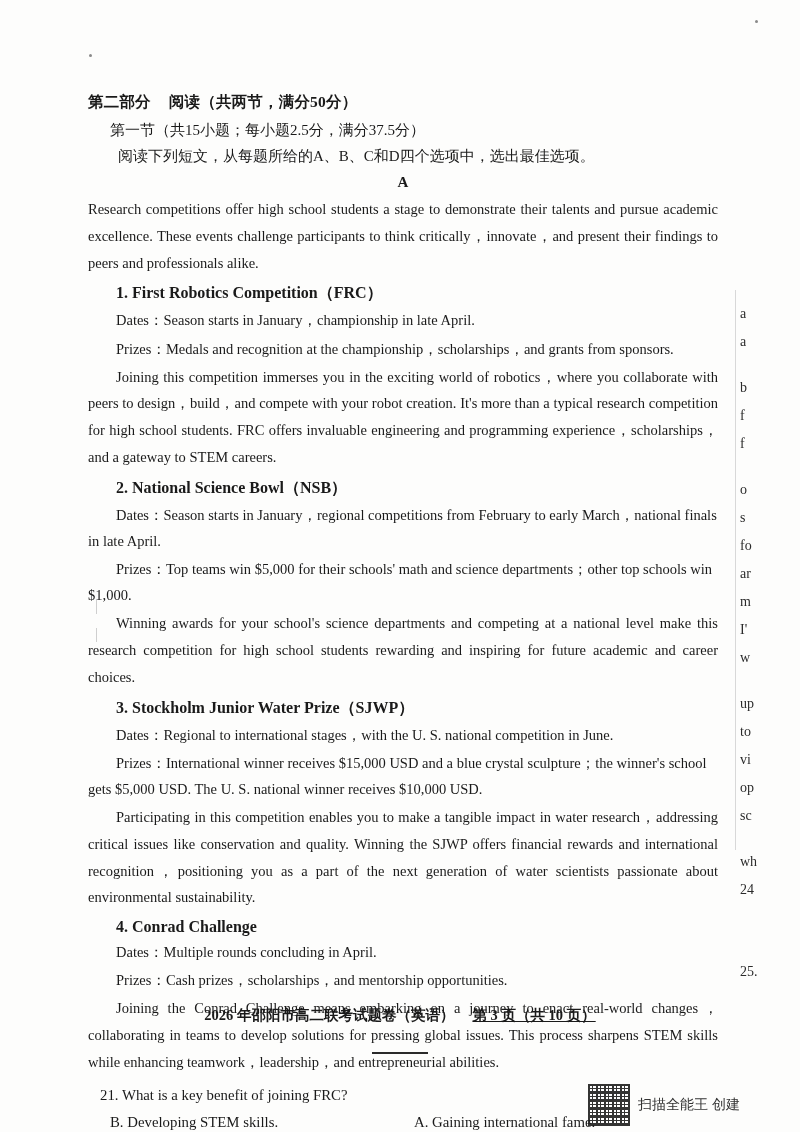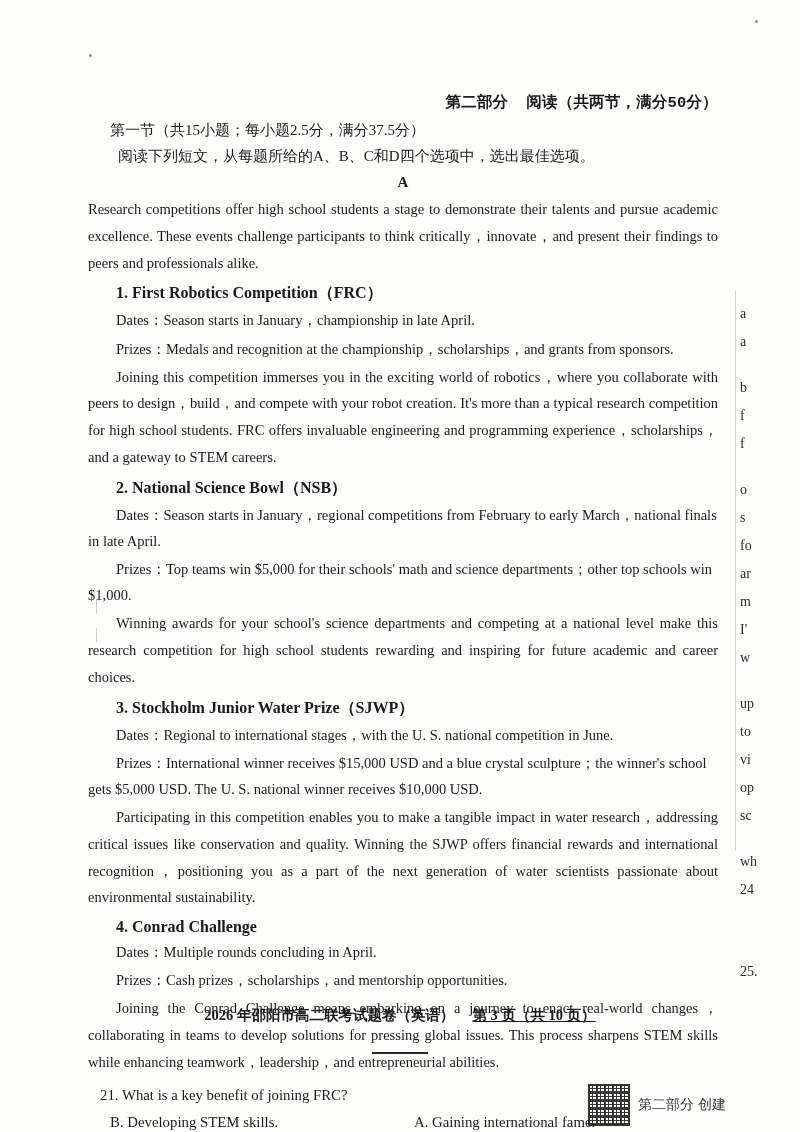--- a/index.html
+++ b/index.html
@@ -33,22 +33,21 @@
     position: absolute;
     left: 88px;
     top: 92px;
     width: 630px;
   }
   .hdr-line {
     font-size: 15.5px;
     font-weight: bold;
     letter-spacing: 0.2px;
     margin-bottom: 8px;
-    font-family: Liberation Mono, monospace;
-    text-align: right;
+    font-family: Liberation Serif, serif;
   }
   .hdr-line .sp {
     display: inline-block;
     width: 18px;
   }
   .sub-line {
     font-size: 15px;
     margin-bottom: 7px;
     margin-left: 22px;
   }
@@ -269,16 +268,16 @@
     <div>25.</div>
   </div>
 
   <div class="footer">
     <span>2026 年邵阳市高二联考试题卷（英语）</span><span class="pg">第 3 页（共 10 页）</span>
   </div>
   <div class="rule"></div>
 
   <div class="watermark">
     <div class="qr"></div>
-    <div class="wm-text">第二部分 创建</div>
+    <div class="wm-text">扫描全能王 创建</div>
   </div>
 
 </div>
 
 </body></html>

